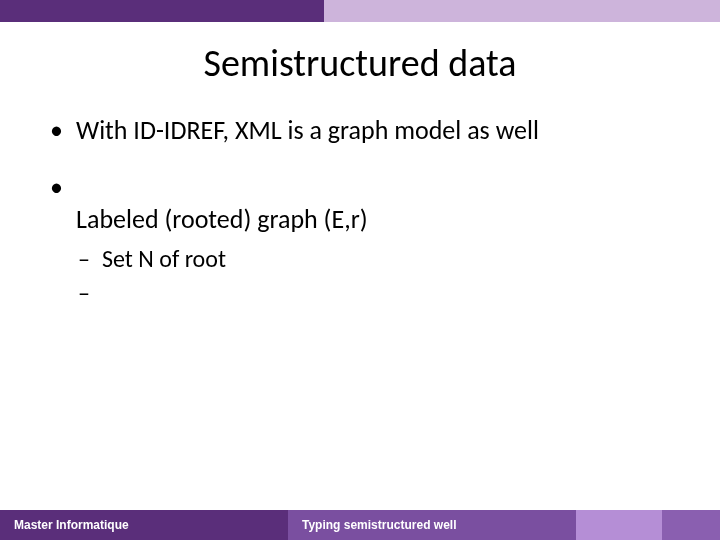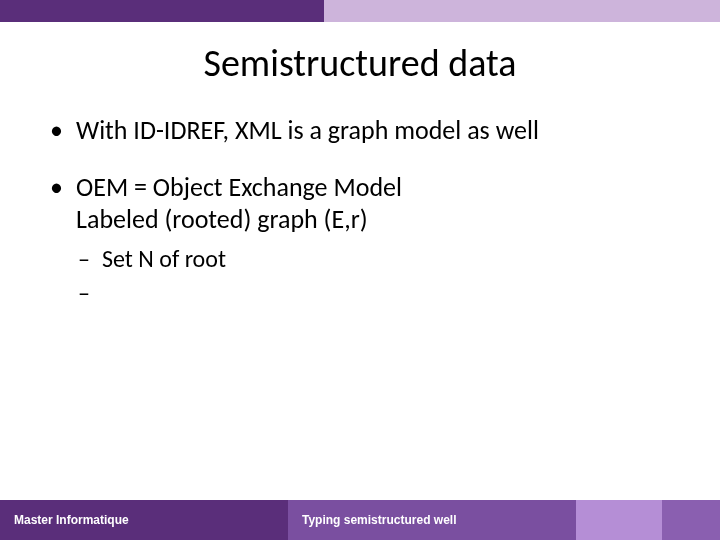--- a/index.html
+++ b/index.html
@@ -11,21 +11,21 @@
   .title { text-align: center; font-size: 38px; font-weight: 400; margin-top: 18px; margin-bottom: 28px; }
   .content { flex: 1; padding: 0 48px 8px 48px; font-size: 26px; line-height: 1.25; }
   ul { list-style: none; }
   .lvl1 > li { margin-bottom: 24px; padding-left: 28px; position: relative; }
   .lvl1 > li::before { content: "•"; position: absolute; left: 2px; top: 0; font-size: 26px; }
   .lvl1 > li .cont { padding-left: 0; }
   .lvl2 { margin-top: 8px; }
   .lvl2 > li { font-size: 24px; padding-left: 26px; position: relative; margin-bottom: 4px; }
   .lvl2 > li::before { content: "–"; position: absolute; left: 2px; top: 0; }
   .lvl2 > li .sub { padding-left: 18px; display: block; }
-  .footer { position: absolute; bottom: 0; left: 0; width: 100%; height: 40px; display: flex; }
+  .footer { position: absolute; bottom: 0; left: 0; width: 100%; height: 30px; display: flex; }
   .footer .seg { height: 100%; display: flex; align-items: center; font-size: 12px; font-weight: 700; color: #fff; padding-left: 14px; font-family: Arial, sans-serif; }
   .footer .seg1 { background: #5a2e7a; width: 40%; }
   .footer .seg2 { background: #7a4fa0; width: 40%; color: #fff; }
   .footer .seg3 { background: #b58ed6; width: 12%; }
   .footer .seg4 { background: #8a5fb0; width: 8%; }
 </style>
 </head>
 <body>
 
 <div class="slide">
@@ -36,21 +36,21 @@
   </div>
 
   <h1 class="title">Semistructured data</h1>
 
   <div class="content">
     <ul class="lvl1">
       <li>
         <span>With ID-IDREF, XML is a graph model as well</span>
       </li>
       <li>
-        <span>OEM = Object Exchange Model</span><br>
+        <br>
         <span class="cont">Labeled (rooted) graph (E,r)</span>
         <ul class="lvl2">
           <li>
             <span>Set N of root</span>
           </li>
           <li>
           </li>
         </ul>
       </li>
     </ul>

